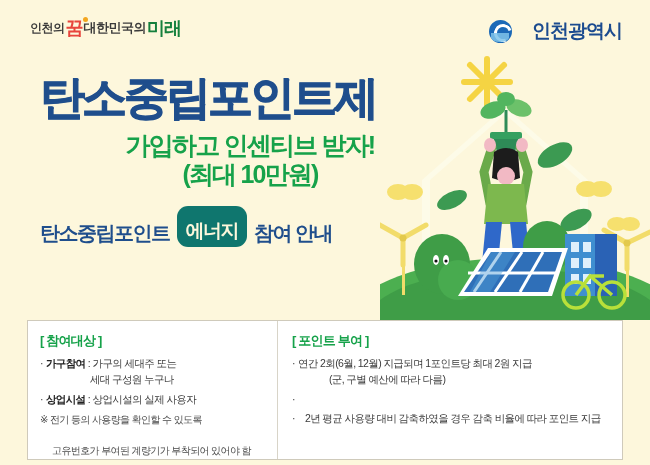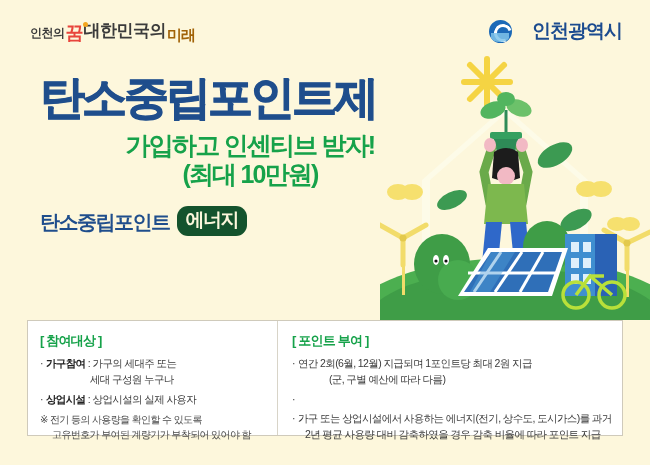--- a/index.html
+++ b/index.html
@@ -10,22 +10,22 @@
     position:relative;
   }
   .poster{position:absolute;inset:0;background:#fdf7dc;overflow:hidden;}
 
   
   .header{position:absolute;left:0;top:0;width:650px;height:58px;}
   .logo-left{position:absolute;left:30px;top:19px;display:flex;align-items:flex-end;gap:1px;}
   .ll-a{font-size:12px;font-weight:bold;color:#3b3b3b;letter-spacing:-0.5px;}
   .ll-dream{font-size:18px;font-weight:bold;color:#e8453c;letter-spacing:-1px;line-height:1;position:relative;}
   .ll-dot{position:absolute;right:-5px;top:-2px;width:5px;height:5px;border-radius:50%;background:#f3a61e;}
-  .ll-b{font-size:17px;font-weight:bold;color:#3b3b3b;letter-spacing:-0.5px;}
-  .ll-future{font-size:15px;font-weight:bold;color:#a16207;letter-spacing:-1px;line-height:1;}
+  .ll-b{font-size:13px;font-weight:bold;color:#3b3b3b;letter-spacing:-0.5px;}
+  .ll-future{font-size:18px;font-weight:bold;color:#15803d;letter-spacing:-1px;line-height:1;}
 
   .logo-right{position:absolute;right:28px;top:18px;display:flex;align-items:center;gap:20px;}
   .ci-mark{width:23px;height:23px;border-radius:50%;background:#1b69b7;position:relative;overflow:hidden;flex:none;}
   .ci-mark:before{content:"";position:absolute;left:5px;top:4px;width:12px;height:12px;border-radius:50%;
      border:3px solid #ffffff;border-right-color:transparent;transform:rotate(25deg);}
   .ci-mark:after{content:"";position:absolute;left:2px;bottom:1px;width:18px;height:9px;border-radius:0 0 50% 50%;
      background:#7fc4ea;opacity:.85;}
   .ci-text{font-size:19px;font-weight:bold;color:#1b4b8f;letter-spacing:-1px;}
 
   
@@ -34,38 +34,38 @@
 
   
   .headline{position:absolute;left:40px;top:66px;width:420px;}
   .kicker{font-size:23px;font-weight:bold;color:#808080;letter-spacing:-1.5px;line-height:1.1;}
   .title-main{font-size:45px;font-weight:bold;color:#1f4e8c;letter-spacing:-3px;line-height:1.08;margin-top:8px;
      -webkit-text-stroke:1px #1f4e8c;}
   .sub-green{font-size:25px;font-weight:bold;color:#16a24a;letter-spacing:-1.8px;line-height:1.18;margin-top:8px;text-align:center;}
   .sub-green .l2{display:block;}
   .tagline{margin-top:16px;display:flex;align-items:flex-end;gap:7px;font-size:20px;font-weight:bold;
      color:#1f4e8c;letter-spacing:-1.5px;}
-  .chip{display:inline-block;background:#14532d;color:#fdf7dc;border-radius:11px;
-     padding:1px 9px 3px;font-size:19px;font-weight:bold;letter-spacing:-1.5px;}
-
-  
-  .panel{position:absolute;left:27px;top:320px;width:596px;height:116px;
+  .chip{display:inline-block;background:#0f766e;color:#fdf7dc;border-radius:11px;
+     padding:12px 9px 3px;font-size:19px;font-weight:bold;letter-spacing:-1.5px;}
+
+  
+  .panel{position:absolute;left:27px;top:320px;width:596px;height:140px;
      background:#ffffff;border:1px solid #cfcabb;box-sizing:border-box;display:flex;}
   .col{box-sizing:border-box;padding:11px 10px 0 12px;}
   .col-left{width:250px;border-right:1px solid #d8d4c8;}
   .col-right{flex:1;padding-left:14px;}
   .col-head{font-size:13px;font-weight:bold;color:#16a24a;letter-spacing:-0.8px;margin-bottom:6px;}
   .li{font-size:10.5px;color:#3a3a3a;letter-spacing:-0.6px;line-height:1.5;margin-bottom:4px;
      display:flex;gap:3px;}
   .li .dot{flex:none;color:#3a3a3a;}
   .li b{font-weight:bold;color:#222;}
   .li-txt{display:block;}
   .indent{display:block;padding-left:44px;}
   .note{font-size:10px;color:#4a4a4a;letter-spacing:-0.6px;line-height:1.5;margin-top:5px;}
-  .note .ind{display:block;padding-left:12px;}
+  .note .ind{display:block;padding-left:12px;margin-top:16px;}
   .cont{display:block;padding-left:7px;margin-left:24px;}
   .cont2{display:block;padding-left:7px;}
 </style>
 </head>
 <body>
 
 <div class="poster">
 
   <div class="header">
     <div class="logo-left">
@@ -214,20 +214,21 @@
 
   <div class="headline">
     <div class="title-main">탄소중립포인트제</div>
     <div class="sub-green">
       <span class="l2">가입하고 인센티브 받자!</span>
       <span class="l2">(최대 10만원)</span>
     </div>
     <div class="tagline">
       <span>탄소중립포인트</span>
       <span class="chip">에너지</span>
+      <span>참여 안내</span>
     </div>
   </div>
 
   <div class="panel">
 
     <div class="col col-left">
       <div class="col-head">[ 참여대상 ]</div>
 
       <div class="li">
         <span class="dot">·</span>
@@ -265,20 +266,19 @@
         </span>
       </div>
 
       <div class="li">
         <span class="dot">·</span>
       </div>
 
       <div class="li">
         <span class="dot">·</span>
         <span class="li-txt">
-          <span>가구 또는 상업시설에서 사용하는 에너지(전기, 상수도, 도시가스)를 과거</span>
           <span class="cont2">2년 평균 사용량 대비 감축하였을 경우 감축 비율에 따라 포인트 지급</span>
         </span>
       </div>
     </div>
 
   </div>
 </div>
 
 </body></html>

